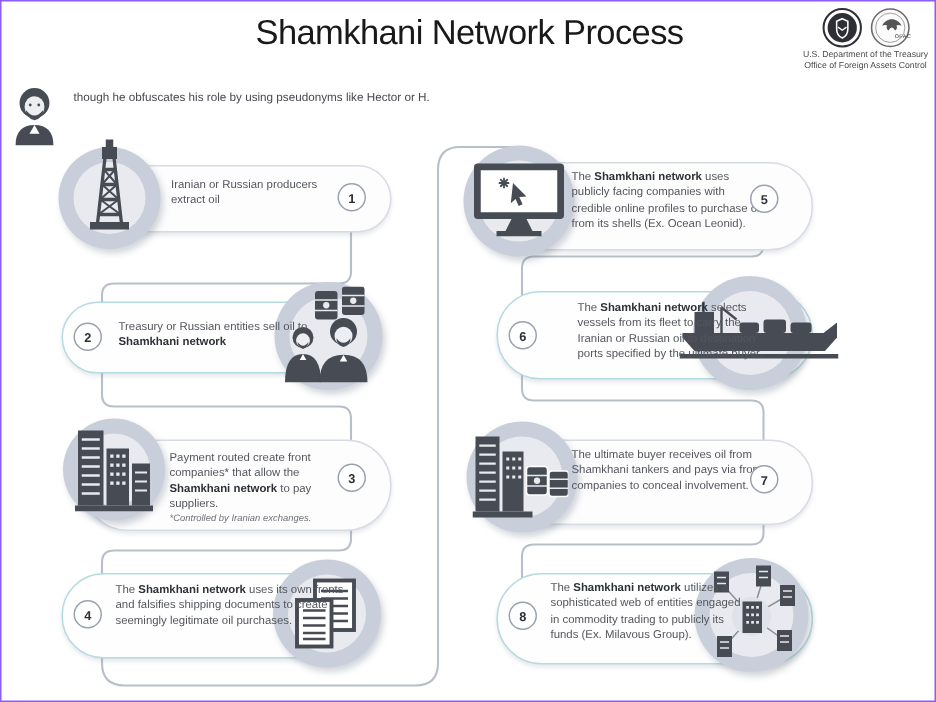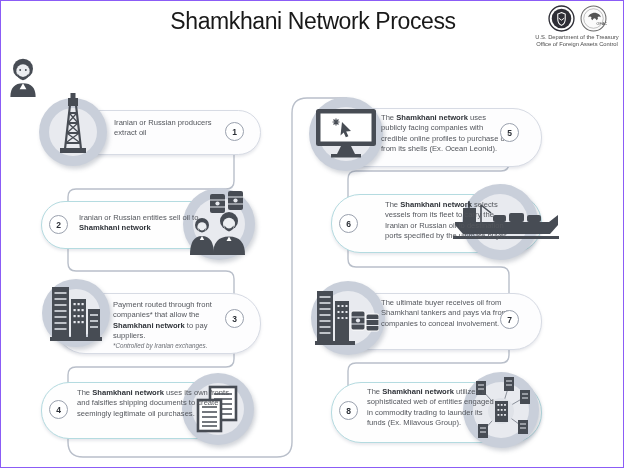--- a/index.html
+++ b/index.html
@@ -74,20 +74,21 @@
   <svg id="avatar" class="abs" width="32" height="42" viewBox="0 0 30 40">
     <path d="M3,40 Q3,27 15,27 Q27,27 27,40 Z" fill="#474c54"></path>
     <circle cx="15" cy="13" r="9.5" fill="#474c54"></circle>
     <ellipse cx="15" cy="15.5" rx="6.3" ry="6.8" fill="#eceef1"></ellipse>
     <path d="M9.5,17.5 Q15,24.5 20.5,17.5 Q20.7,22.5 15,24 Q9.3,22.5 9.5,17.5 Z" fill="#474c54"></path>
     <circle cx="12.3" cy="14.3" r="0.9" fill="#474c54"></circle>
     <circle cx="17.7" cy="14.3" r="0.9" fill="#474c54"></circle>
     <path d="M15,27 l-3.2,5.5 h6.4 Z" fill="#fff"></path>
   </svg>
   <div id="intro" class="abs">
+    <div>though he obfuscates his role by using pseudonyms like Hector or H.</div>
   </div>
 
   <svg id="connectors" class="abs" width="624" height="468">
     <g fill="none" stroke="#b9bfca" stroke-width="1.4">
       <path d="M233,140 L233,180 Q233,188 225,188 L75,188 Q67,188 67,196 L67,262 Q67,270 75,270 L225,270 Q233,270 233,278 L233,307"></path>
       <path d="M233,327 L233,358 Q233,366 225,366 L75,366 Q67,366 67,374 L67,441 Q67,456 82,456 L276,456 Q291,456 291,441 L291,112 Q291,97 306,97 L346,97"></path>
       <path d="M508,141 L508,162 Q508,170 500,170 L355,170 Q347,170 347,178 L347,212"></path>
       <path d="M347,232 L347,258 Q347,266 355,266 L500,266 Q508,266 508,274 L508,308"></path>
       <path d="M508,328 L508,354 Q508,362 500,362 L355,362 Q347,362 347,370 L347,399"></path>
     </g>
@@ -128,21 +129,21 @@
       <path d="M9.4,37 Q13,42 16.6,37 Q16.7,40.5 13,41.6 Q9.3,40.5 9.4,37 Z" fill="#474c54"></path>
       <path d="M1,64 Q1,45 13,45 Q25,45 25,64 Z" fill="#474c54"></path>
       <circle cx="40" cy="30" r="9" fill="#474c54"></circle>
       <ellipse cx="40" cy="33" rx="6" ry="6.2" fill="#eceef1"></ellipse>
       <path d="M35.3,34.5 Q40,40.5 44.7,34.5 Q44.8,39 40,40.4 Q35.2,39 35.3,34.5 Z" fill="#474c54"></path>
       <path d="M24,64 Q24,45.5 40,45.5 Q56,45.5 56,64 Z" fill="#474c54"></path>
       <path d="M13,45 l-2.2,4 h4.4 Z" fill="#fff"></path>
       <path d="M40,45.5 l-2.5,4.5 h5 Z" fill="#fff"></path>
     </svg>
     <div class="num" style="left:48px;top:214px;">2</div>
-    <div class="stext" style="left:78px;top:212px;width:156px;"><span>Iranian or Russian entities sell oil to </span><b>Shamkhani network</b></div>
+    <div class="stext" style="left:78px;top:212px;width:156px;"><span>Treasury or Russian entities sell oil to </span><b>Shamkhani network</b></div>
   </div>
 
   <div>
     <div class="pill" style="left:54px;top:292px;width:206px;height:61px;border-radius:30px;"></div>
     <div class="ring" style="left:41px;top:278px;width:68px;height:68px;">
         <div class="ring-inner"></div>
       </div>
     <svg class="icn" style="left:49px;top:284px;" width="52" height="56" viewBox="0 0 52 56">
       <rect x="2" y="2" width="17" height="50" fill="#474c54"></rect>
       <path d="M4.5,8 H16.5 M4.5,14 H16.5 M4.5,20 H16.5 M4.5,26 H16.5 M4.5,32 H16.5 M4.5,38 H16.5 M4.5,44 H16.5" stroke="#e8eaef" stroke-width="1.6" fill="none"></path>
@@ -158,21 +159,21 @@
           <rect x="27.5" y="30" width="2.2" height="2.2"></rect>
           <rect x="31.5" y="30" width="2.2" height="2.2"></rect>
         <rect x="23.5" y="36" width="2.2" height="2.2"></rect>
           <rect x="27.5" y="36" width="2.2" height="2.2"></rect>
           <rect x="31.5" y="36" width="2.2" height="2.2"></rect>
       </g>
       <rect x="38" y="24" width="12" height="28" fill="#474c54"></rect>
       <path d="M40,30 H48 M40,36 H48 M40,42 H48" stroke="#e8eaef" stroke-width="1.4" fill="none"></path>
       <rect x="0" y="52" width="52" height="4" fill="#474c54"></rect>
     </svg>
-    <div class="stext" style="left:112px;top:299px;width:126px;"><span>Payment routed through front companies* that allow the </span><b>Shamkhani network</b><span> to pay suppliers.</span></div>
+    <div class="stext" style="left:112px;top:299px;width:126px;"><span>Payment routed create front companies* that allow the </span><b>Shamkhani network</b><span> to pay suppliers.</span></div>
     <div class="footnote" style="left:112px;top:341px;">*Controlled by Iranian exchanges.</div>
     <div class="num" style="left:224px;top:308px;">3</div>
   </div>
 
   <div>
     <div class="pill teal" style="left:40px;top:381px;width:211px;height:57px;border-radius:28px;"></div>
     <div class="ring" style="left:181px;top:372px;width:72px;height:72px;">
         <div class="ring-inner"></div>
       </div>
     <svg class="icn" style="left:193px;top:384px;" width="50" height="50" viewBox="0 0 50 50">
@@ -275,16 +276,16 @@
       <g fill="#474c54">
         <rect x="8" y="5" width="10" height="14"></rect>
           <rect x="36" y="1" width="10" height="14"></rect>
         <rect x="52" y="14" width="10" height="14"></rect>
           <rect x="50" y="44" width="10" height="14"></rect>
         <rect x="10" y="48" width="10" height="14"></rect>
       </g>
       <path d="M10,9 h6 M10,13 h6 M38,5 h6 M38,9 h6 M54,18 h6 M54,22 h6 M52,48 h6 M52,52 h6 M12,52 h6 M12,56 h6" stroke="#e8eaef" stroke-width="1.1" fill="none"></path>
     </svg>
     <div class="num" style="left:338px;top:400px;">8</div>
-    <div class="stext" style="left:366px;top:386px;width:132px;"><span>The </span><b>Shamkhani network</b><span> utilizes a sophisticated web of entities engaged in commodity trading to launder its funds (Ex. Milavous Group).</span></div>
+    <div class="stext" style="left:366px;top:386px;width:132px;"><span>The </span><b>Shamkhani network</b><span> utilizes a sophisticated web of entities engaged in commodity trading to publicly its funds (Ex. Milavous Group).</span></div>
   </div>
 
 </div>
 
 </body></html>

